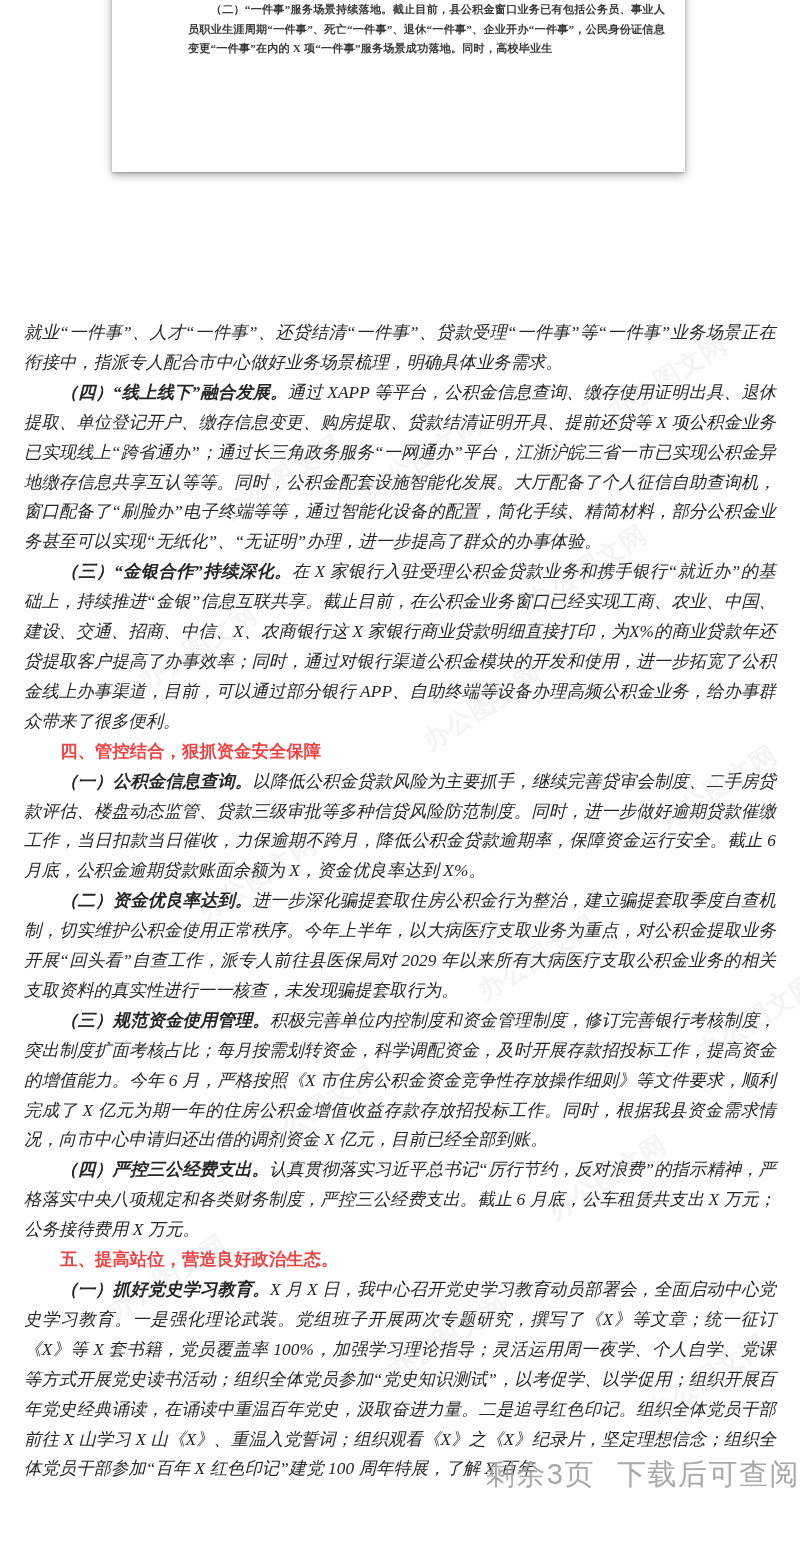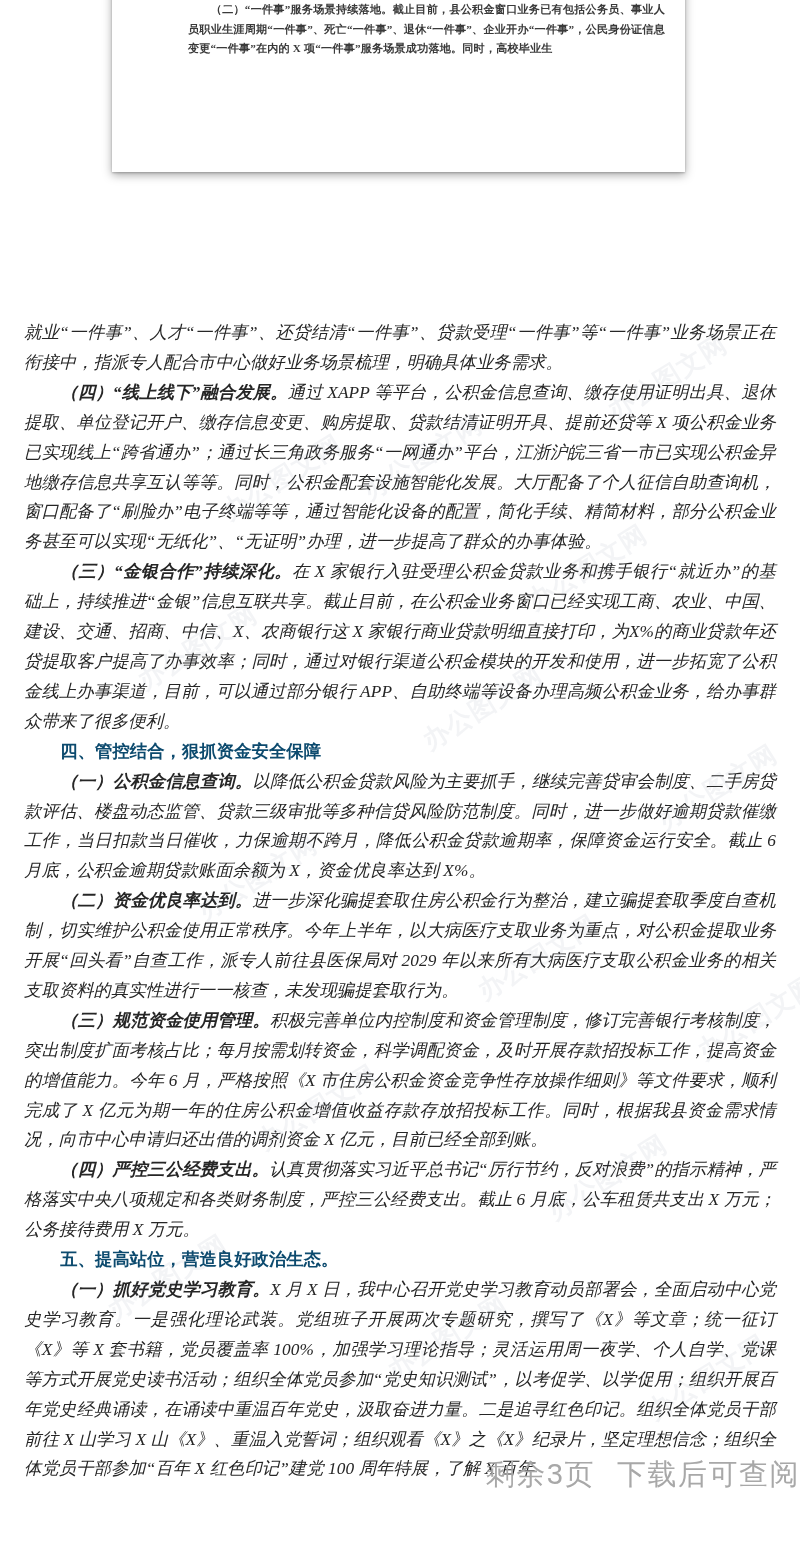--- a/index.html
+++ b/index.html
@@ -73,21 +73,21 @@
   }
   p.para .indent { display: inline-block; width: 2.1em; }
   p.para b, .bold { font-weight: 700; }
 
   h3.section-head {
     margin: 0;
     font-size: 17.3px;
     line-height: 29.9px;
     font-weight: 700;
     letter-spacing: 0.1px;
-    color: #0c4a6e;
+    color: #ef4444;
   }
   h3.section-head .indent { display: inline-block; width: 2.1em; }
 
   
   .watermark-layer {
     position: absolute;
     left: 0;
     top: 300px;
     width: 800px;
     height: 1140px;

